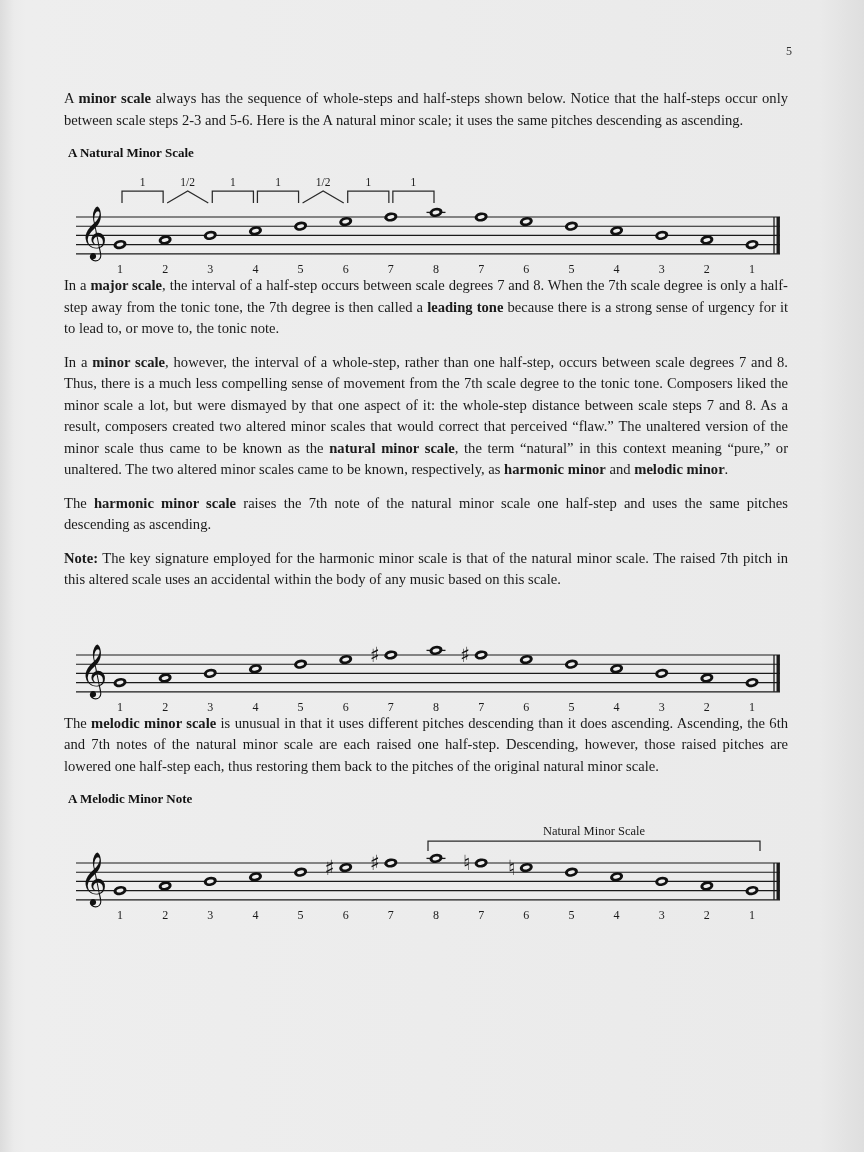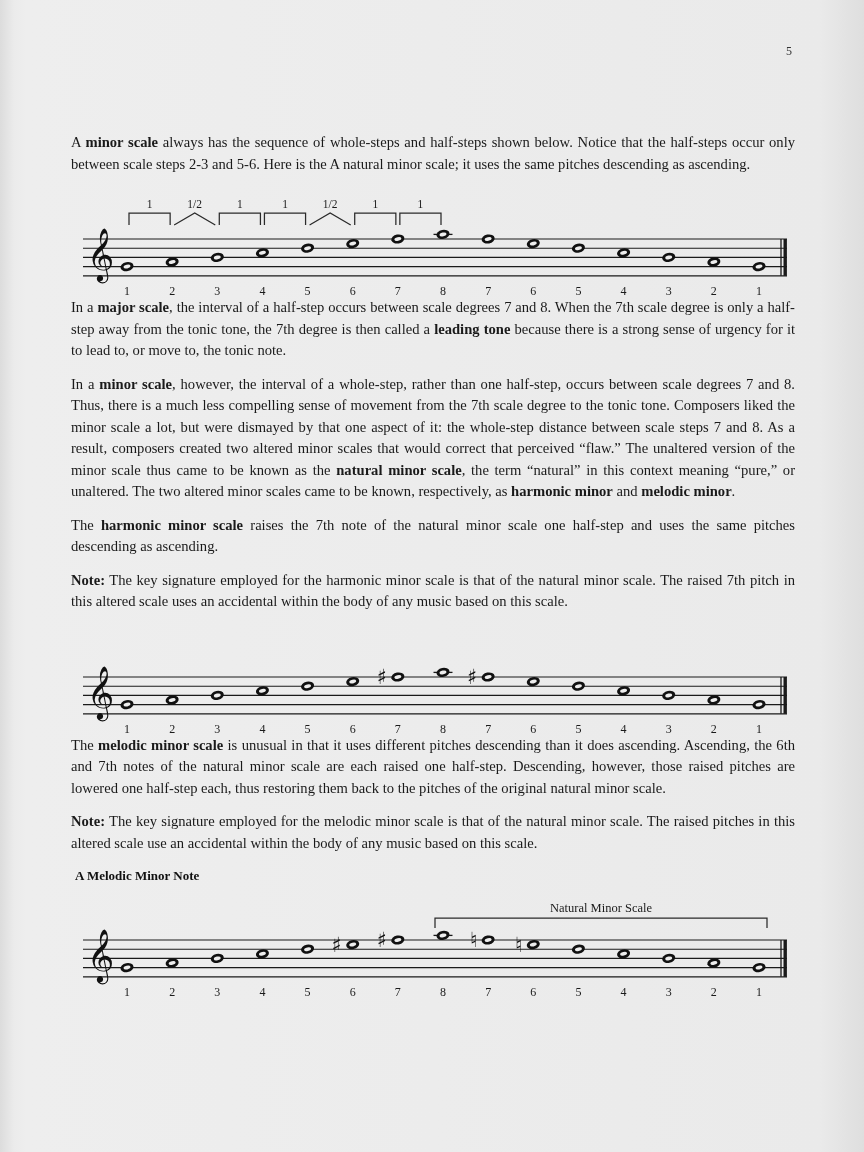--- a/index.html
+++ b/index.html
@@ -28,24 +28,23 @@
   }
   .page-number {
     position: absolute;
     right: 72px;
     top: 44px;
     font-size: 12px;
     color: #333;
   }
   .content {
     position: absolute;
-    left: 71px;
+    left: 64px;
     top: 88px;
     width: 724px;
-    margin-top: 44px;
   }
   p.body-text {
     margin: 0 0 12px 0;
     font-size: 14.6px;
     line-height: 21.5px;
     text-align: justify;
     color: #1a1a1a;
   }
   .b { font-weight: bold; }
 
@@ -100,20 +99,21 @@
 <body>
 
 <div class="page">
 
   <div class="page-number">5</div>
 
   <div class="content">
 
     <p class="body-text"><span>A </span><span class="b">minor scale</span><span> always has the sequence of whole-steps and half-steps shown below. Notice that the half-steps occur only between scale steps 2-3 and 5-6. Here is the A natural minor scale; it uses the same pitches descending as ascending.</span></p>
 
+    <div class="scale-title">A Natural Minor Scale</div>
     <div class="staff-block">
         <svg width="724" height="110" viewBox="0 0 724 110" class="staff-svg">
           <g class="stafflines">
             <line x1="12" y1="52" x2="716" y2="52"></line>
             <line x1="12" y1="61.2" x2="716" y2="61.2"></line>
             <line x1="12" y1="70.4" x2="716" y2="70.4"></line>
             <line x1="12" y1="79.6" x2="716" y2="79.6"></line>
             <line x1="12" y1="88.8" x2="716" y2="88.8"></line>
           </g>
           <line x1="710" y1="52" x2="710" y2="88.8" class="barline-thin"></line>
@@ -258,21 +258,20 @@
             <text x="552.5714285714286" y="107.8" class="degree-num" text-anchor="middle">4</text>
             <text x="597.7142857142857" y="107.8" class="degree-num" text-anchor="middle">3</text>
             <text x="642.8571428571429" y="107.8" class="degree-num" text-anchor="middle">2</text>
             <text x="688" y="107.8" class="degree-num" text-anchor="middle">1</text>
           </g>
         </svg>
       </div>
 
     <p class="body-text"><span>The </span><span class="b">melodic minor scale</span><span> is unusual in that it uses different pitches descending than it does ascending. Ascending, the 6th and 7th notes of the natural minor scale are each raised one half-step. Descending, however, those raised pitches are lowered one half-step each, thus restoring them back to the pitches of the original natural minor scale.</span></p>
 
-    <p class="body-text"><span class="b">Note:</span><span> The key signature employed for the melodic minor scale is that of the natural minor scale. The raised pitches in this altered scale use an accidental within the body of any music based on this scale.</span></p>
 
     <div class="scale-title">A Melodic Minor Note</div>
     <div class="staff-block">
         <svg width="724" height="110" viewBox="0 0 724 110" class="staff-svg">
           <g class="stafflines">
             <line x1="12" y1="52" x2="716" y2="52"></line>
             <line x1="12" y1="61.2" x2="716" y2="61.2"></line>
             <line x1="12" y1="70.4" x2="716" y2="70.4"></line>
             <line x1="12" y1="79.6" x2="716" y2="79.6"></line>
             <line x1="12" y1="88.8" x2="716" y2="88.8"></line>

